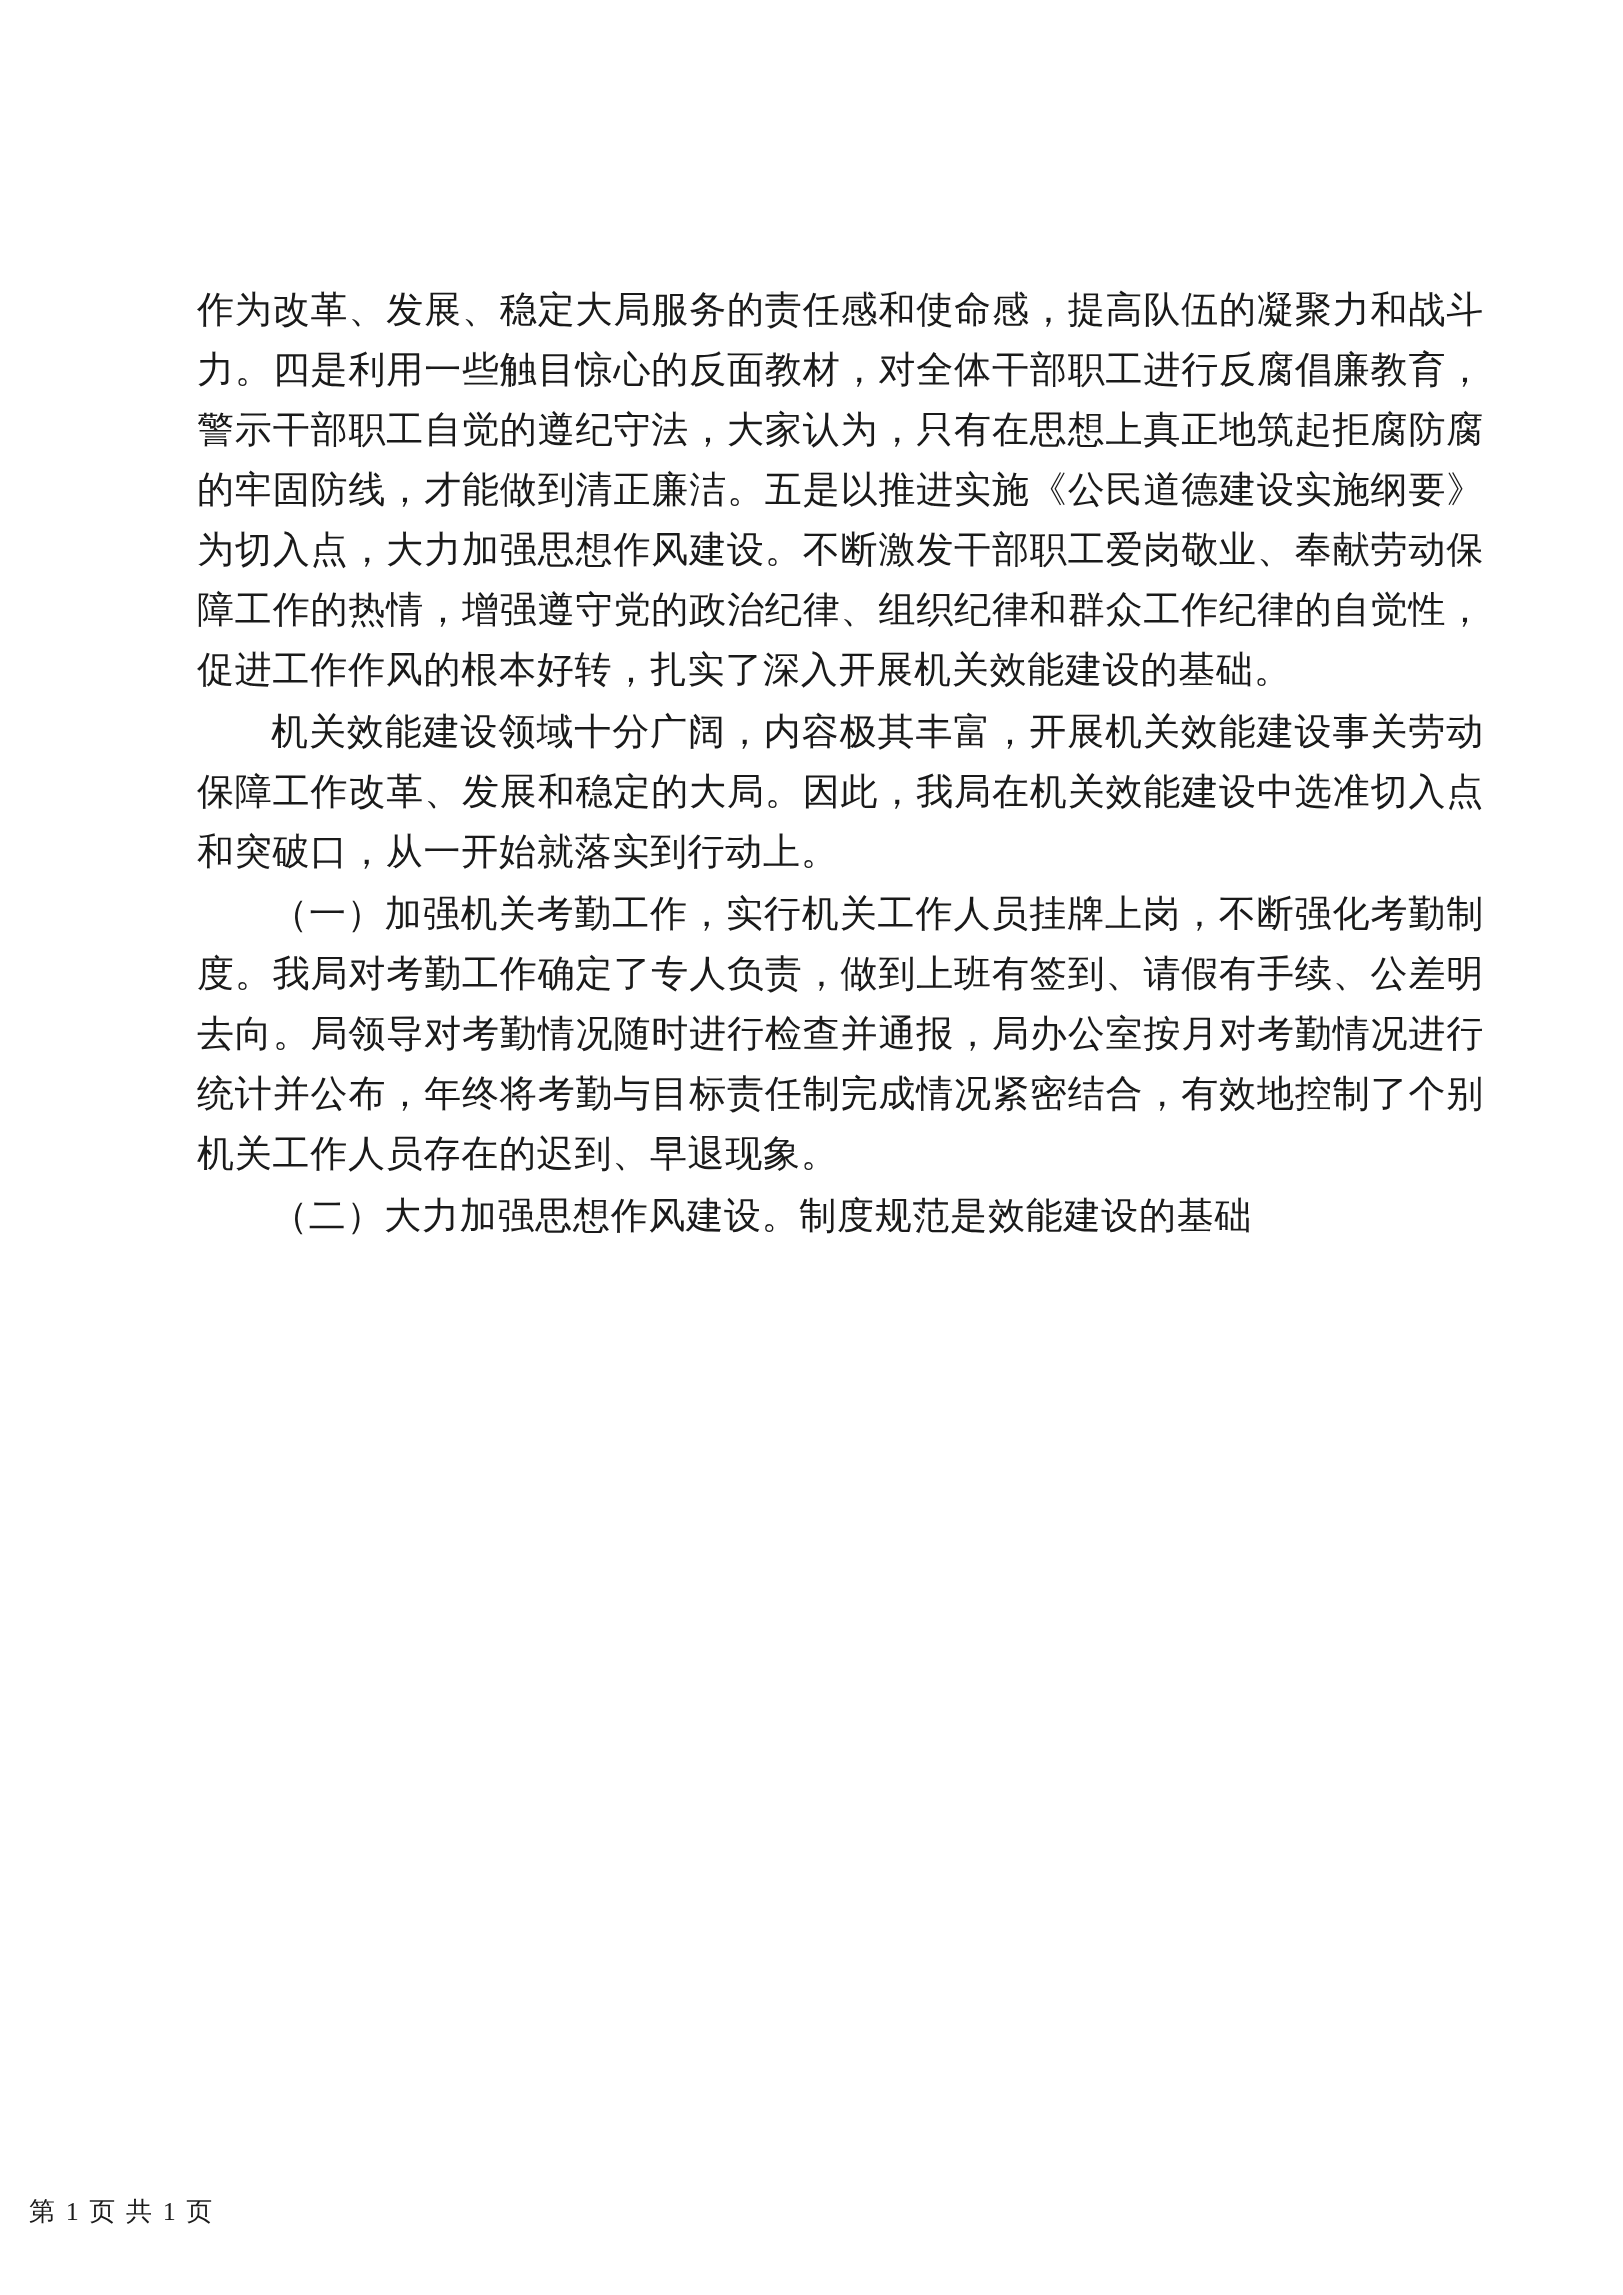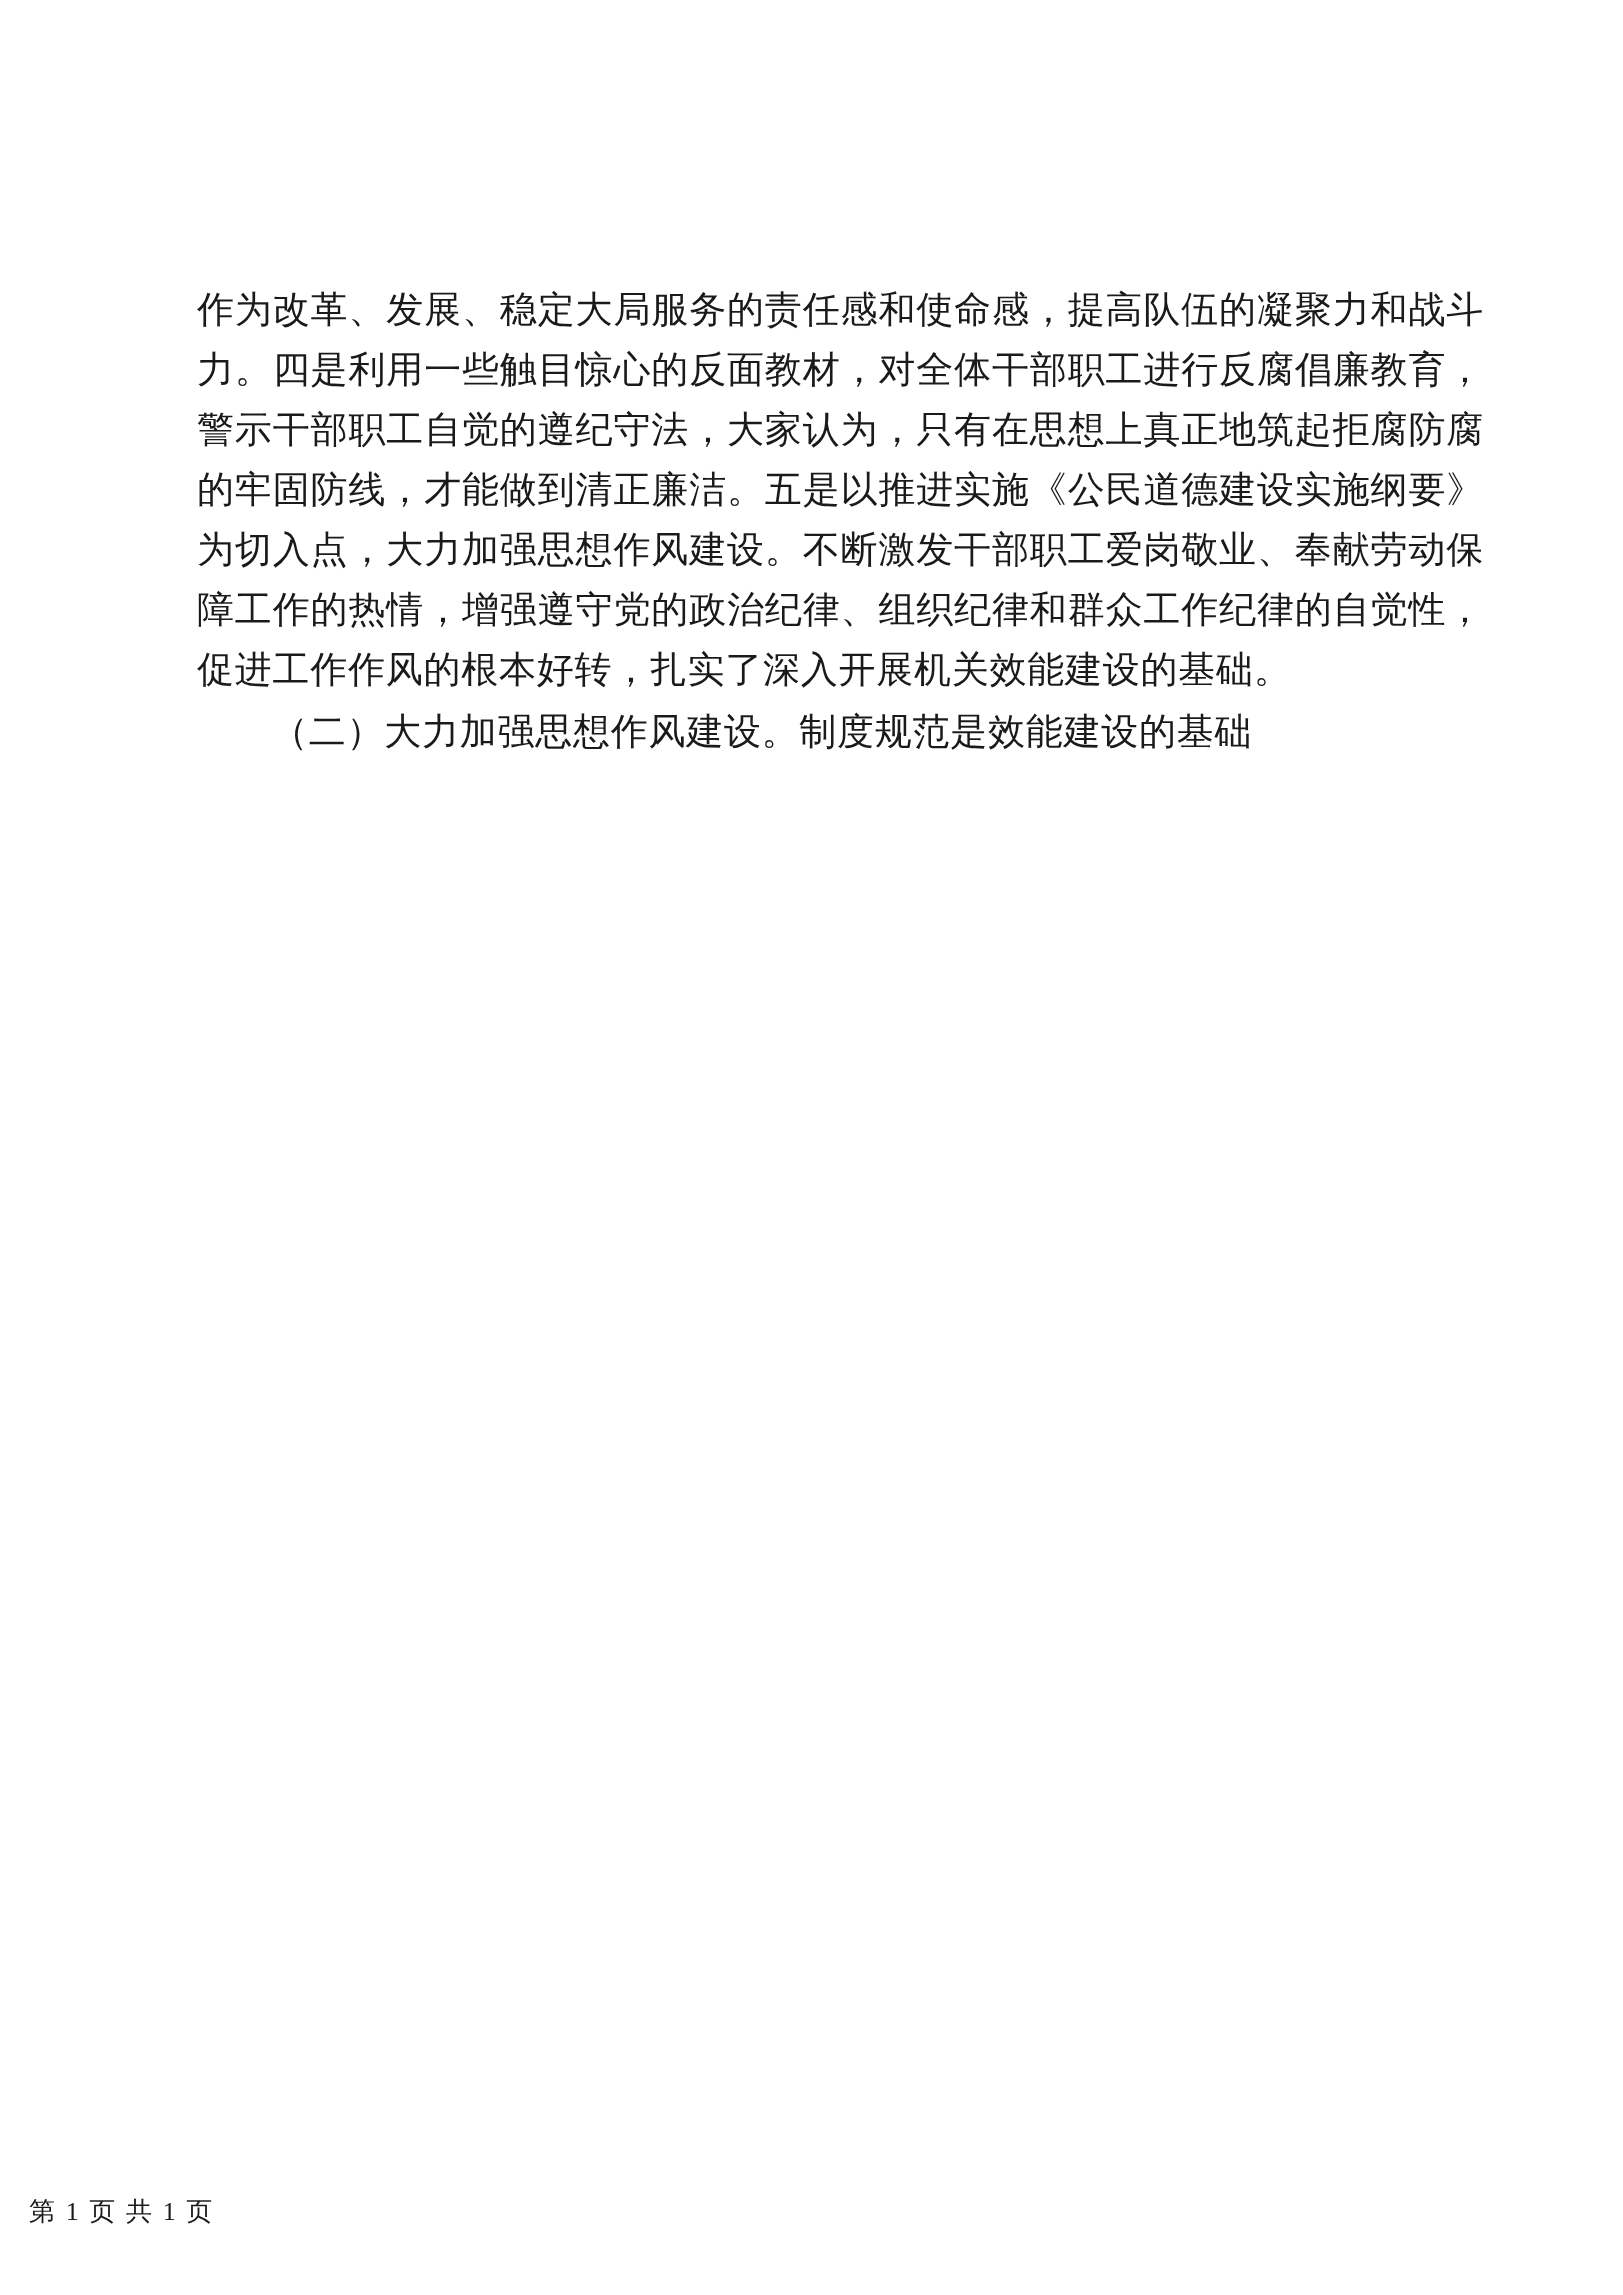--- a/index.html
+++ b/index.html
@@ -46,17 +46,19 @@
     letter-spacing: 0.08em;
     color: #1a1a1a;
   }
 </style>
 </head>
 <body>
 
 <div class="page">
   <div class="doc-body">
     <p class="para">作为改革、发展、稳定大局服务的责任感和使命感，提高队伍的凝聚力和战斗力。四是利用一些触目惊心的反面教材，对全体干部职工进行反腐倡廉教育，警示干部职工自觉的遵纪守法，大家认为，只有在思想上真正地筑起拒腐防腐的牢固防线，才能做到清正廉洁。五是以推进实施《公民道德建设实施纲要》为切入点，大力加强思想作风建设。不断激发干部职工爱岗敬业、奉献劳动保障工作的热情，增强遵守党的政治纪律、组织纪律和群众工作纪律的自觉性，促进工作作风的根本好转，扎实了深入开展机关效能建设的基础。</p>
+    <p class="para indent">机关效能建设领域十分广阔，内容极其丰富，开展机关效能建设事关劳动保障工作改革、发展和稳定的大局。因此，我局在机关效能建设中选准切入点和突破口，从一开始就落实到行动上。</p>
+    <p class="para indent">（一）加强机关考勤工作，实行机关工作人员挂牌上岗，不断强化考勤制度。我局对考勤工作确定了专人负责，做到上班有签到、请假有手续、公差明去向。局领导对考勤情况随时进行检查并通报，局办公室按月对考勤情况进行统计并公布，年终将考勤与目标责任制完成情况紧密结合，有效地控制了个别机关工作人员存在的迟到、早退现象。</p>
     <p class="para indent">（二）大力加强思想作风建设。制度规范是效能建设的基础</p>
   </div>
   <div class="footer">第 1 页 共 1 页</div>
 </div>
 
 
 </body></html>

